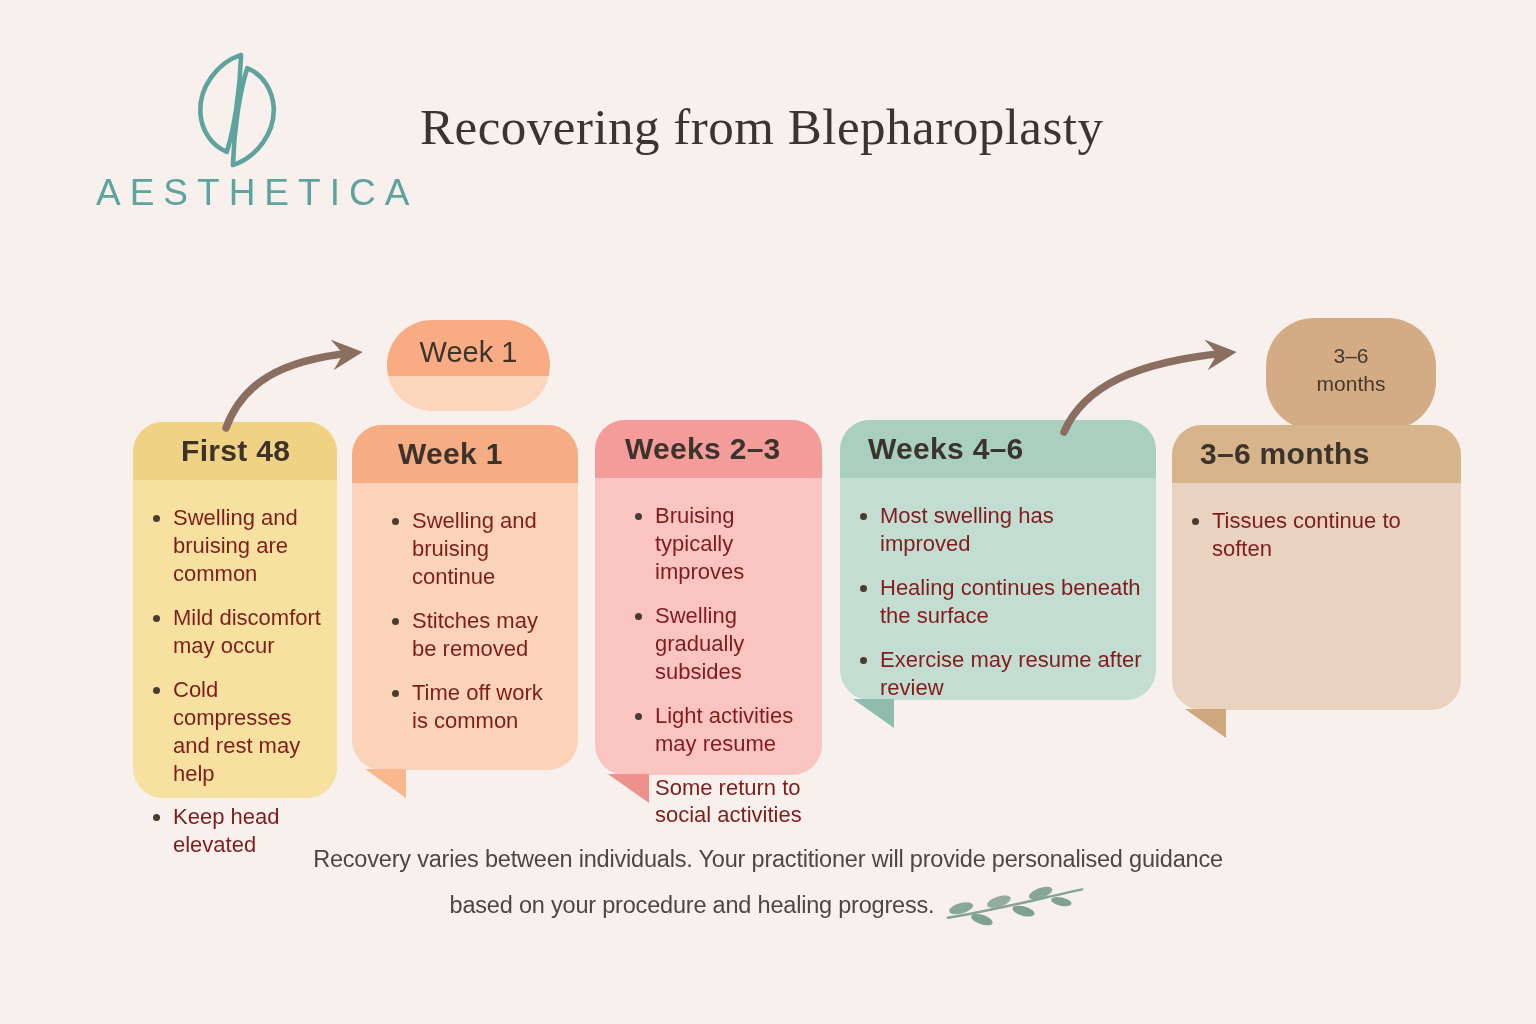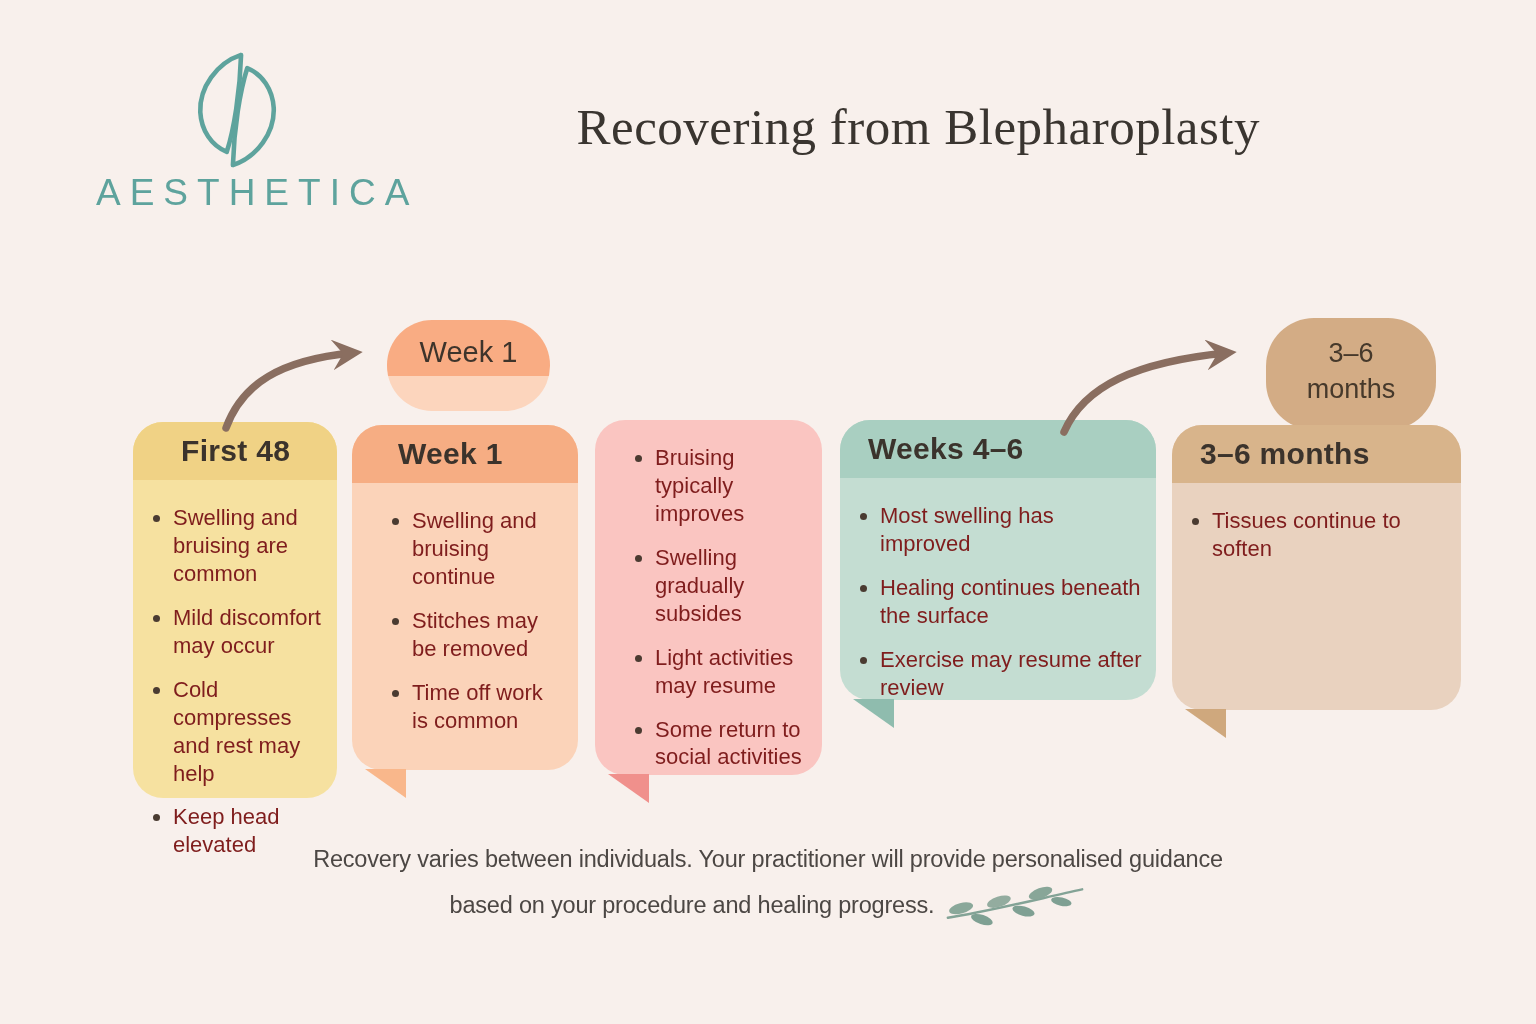--- a/index.html
+++ b/index.html
@@ -11,38 +11,38 @@
   }
 
   
   .logo-mark { position:absolute; left:186px; top:50px; width:102px; height:120px; }
   .brand-name {
     position:absolute; left:96px; top:172px; width:280px;
     text-align:center; font-size:37px; letter-spacing:9px;
     color: var(--brand-teal, #5ea39d); font-weight:400;
   }
   .page-title {
-    position:absolute; left:420px; top:98px; width:840px; text-align:right;
+    position:absolute; left:420px; top:98px; width:840px; text-align:left;
     font-family:"Liberation Serif","DejaVu Serif",serif;
     font-size:51px; font-weight:400; color: var(--title-color, #3a3530);
     letter-spacing:0.5px;
   }
 
   
   .bubble { position:absolute; z-index:1; display:flex; flex-direction:column;
             align-items:center; color:#3e342b; }
   .bubble-week1 {
     left:387px; top:320px; width:163px; height:91px; border-radius:45px;
     background: linear-gradient(to bottom, var(--wk-top,#f9ac83) 0 61%, var(--wk-bottom,#fcd5bd) 61% 100%);
     padding-top:16px; box-sizing:border-box; font-size:29px;
   }
   .bubble-months {
     left:1266px; top:318px; width:170px; height:112px; border-radius:48px;
     background: var(--mo-bg,#d3ac85);
-    padding-top:17px; box-sizing:border-box; font-size:27px; line-height:1.35;
+    padding-top:24px; box-sizing:border-box; font-size:21px; line-height:1.35;
     color:#46392b;
   }
 
   
   .arrows { position:absolute; left:0; top:0; width:1536px; height:1024px;
             z-index:3; pointer-events:none; }
 
   
   .card {
     position:absolute; z-index:2; border-radius:30px;
@@ -156,20 +156,23 @@
       </div>
     <div class="bullet">
         <span class="dot"></span>
         <span class="txt">Time off work is common</span>
       </div>
   </div>
   <div class="card-tail"></div>
 </div>
 
 <div class="card card-3" style="--header-bg: #f49c99; --body-bg: #fac5c1; --tail-bg: #f0908c;">
+  <div class="card-header">
+    <span>Weeks 2–3</span>
+  </div>
   <div class="card-body">
     <div class="bullet">
         <span class="dot"></span>
         <span class="txt">Bruising typically improves</span>
       </div>
     <div class="bullet">
         <span class="dot"></span>
         <span class="txt">Swelling gradually subsides</span>
       </div>
     <div class="bullet">

